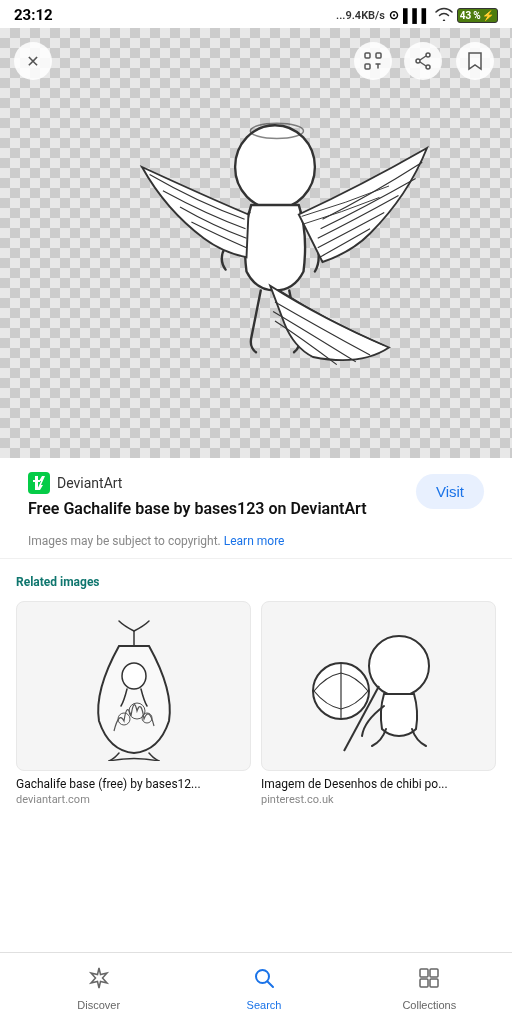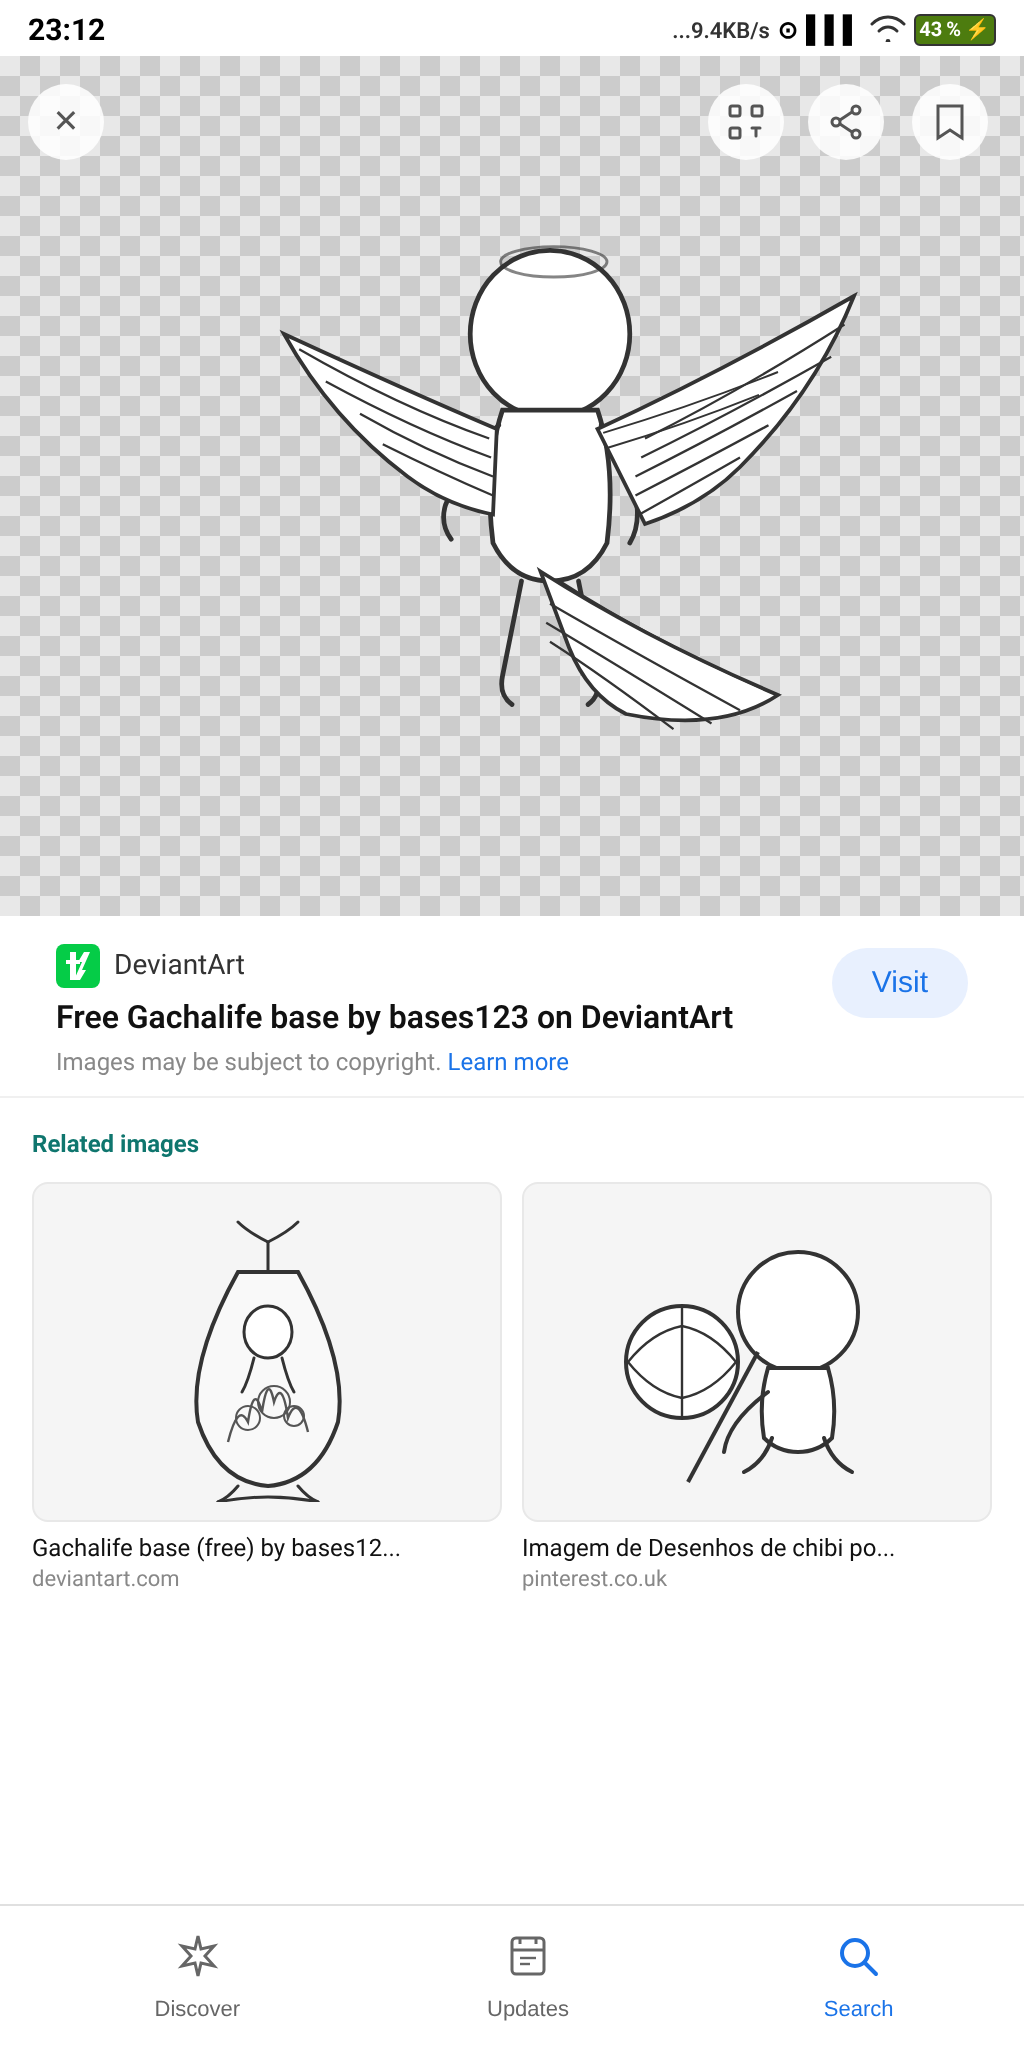--- a/index.html
+++ b/index.html
@@ -90,21 +90,21 @@
     .brand-icon {
       width: 22px; height: 22px;
       background: #05cc47;
       border-radius: 4px;
       display: flex; align-items: center; justify-content: center;
       color: #fff; font-size: 12px; font-weight: 900;
     }
     .brand-name { font-size: 14px; color: #333; }
     .source-title {
       font-size: 16px; font-weight: 600; color: #111;
-      line-height: 1.3; margin-bottom: 4px;
+      line-height: 1.3; margin-bottom: 14px;
     }
     .source-copyright { font-size: 12px; color: #888; }
     .source-copyright a { color: #1a73e8; text-decoration: none; }
 
     .visit-btn {
       background: #e8f0fe;
       color: #1a73e8;
       border: none;
       border-radius: 20px;
       padding: 9px 20px;
@@ -356,39 +356,37 @@
 
   <button class="nav-item">
     <span class="nav-icon">
       <svg width="24" height="24" viewBox="0 0 24 24" fill="none">
         <path d="M12 2 L13.5 8.5 L20 7 L15.5 12 L20 17 L13.5 15.5 L12 22 L10.5 15.5 L4 17 L8.5 12 L4 7 L10.5 8.5 Z" stroke="#666" stroke-width="1.5" fill="none"></path>
       </svg>
     </span>
     <span class="nav-label">Discover</span>
   </button>
 
-  <button class="nav-item">
-    <span class="nav-icon">
-      <svg width="24" height="24" viewBox="0 0 24 24" fill="none">
-        <rect x="4" y="3" width="16" height="18" rx="2" stroke="#666" stroke-width="1.5" fill="none"></rect>
-        <line x1="4" y1="9" x2="20" y2="9" stroke="#666" stroke-width="1.5"></line>
-        <line x1="8" y1="6" x2="8" y2="3" stroke="#666" stroke-width="1.5"></line>
-        <line x1="16" y1="6" x2="16" y2="3" stroke="#666" stroke-width="1.5"></line>
-        <line x1="8" y1="13" x2="16" y2="13" stroke="#666" stroke-width="1.2"></line>
-        <line x1="8" y1="16" x2="13" y2="16" stroke="#666" stroke-width="1.2"></line>
-      </svg>
-    </span>
-    <span class="nav-label">Updates</span>
-  </button>
 
   <button class="nav-item">
     <span class="nav-icon active">
       <svg width="24" height="24" viewBox="0 0 24 24" fill="none">
         <circle cx="10.5" cy="10.5" r="6.5" stroke="#1a73e8" stroke-width="2" fill="none"></circle>
         <line x1="15.5" y1="15.5" x2="21" y2="21" stroke="#1a73e8" stroke-width="2" stroke-linecap="round"></line>
       </svg>
     </span>
     <span class="nav-label active">Search</span>
   </button>
 
+  <button class="nav-item">
+    <span class="nav-icon">
+      <svg width="24" height="24" viewBox="0 0 24 24" fill="none">
+        <rect x="3" y="3" width="8" height="8" rx="1" stroke="#666" stroke-width="1.5" fill="none"></rect>
+        <rect x="13" y="3" width="8" height="8" rx="1" stroke="#666" stroke-width="1.5" fill="none"></rect>
+        <rect x="3" y="13" width="8" height="8" rx="1" stroke="#666" stroke-width="1.5" fill="none"></rect>
+        <rect x="13" y="13" width="8" height="8" rx="1" stroke="#666" stroke-width="1.5" fill="none"></rect>
+      </svg>
+    </span>
+    <span class="nav-label">Collections</span>
+  </button>
 
 
 </nav>
 
 </body></html>

